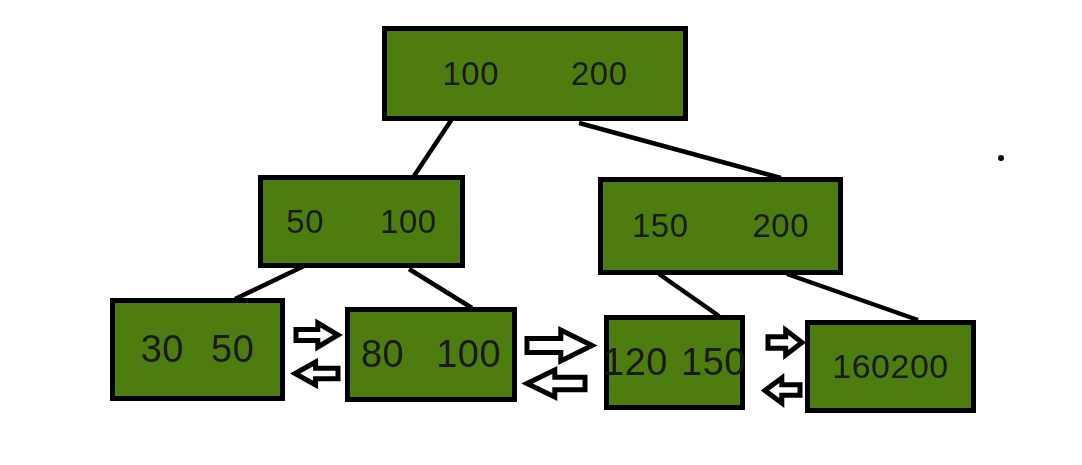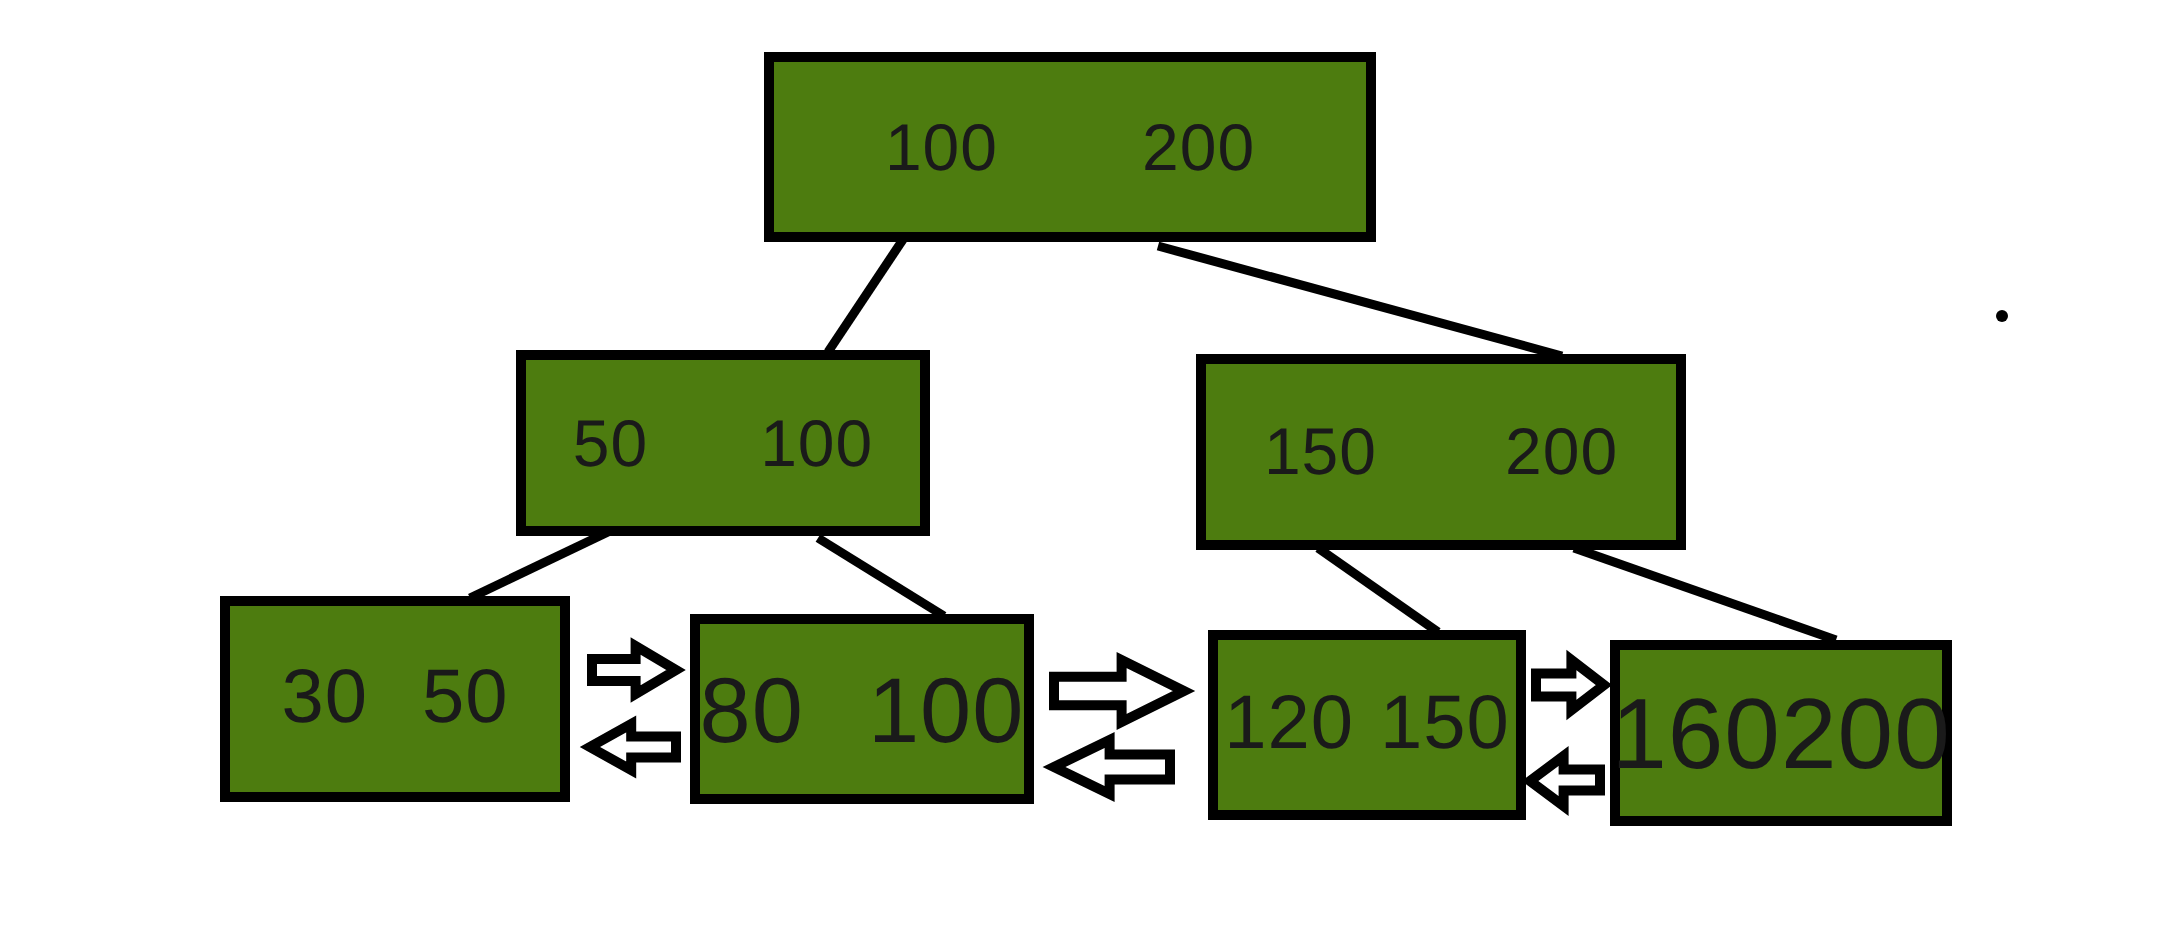--- a/index.html
+++ b/index.html
@@ -32,23 +32,23 @@
     color: #1a1a1a;
     z-index: 1;
     letter-spacing: 0.5px;
   }
   .node span { white-space: nowrap; }
 
   #node-root        { left: 382px; top: 26px;  width: 306px; height: 95px;  font-size: 33px; gap: 72px; }
   #node-int-left    { left: 258px; top: 175px; width: 207px; height: 93px;  font-size: 33px; gap: 56px; }
   #node-int-right   { left: 598px; top: 177px; width: 245px; height: 98px;  font-size: 33px; gap: 64px; }
   #node-leaf-1      { left: 110px; top: 298px; width: 175px; height: 103px; font-size: 38px; gap: 27px; }
-  #node-leaf-2      { left: 345px; top: 307px; width: 172px; height: 95px;  font-size: 46px; gap: 32px; }
-  #node-leaf-3      { left: 604px; top: 315px; width: 159px; height: 95px;  font-size: 38px; gap: 13px; }
-  #node-leaf-4      { left: 805px; top: 320px; width: 171px; height: 93px;  font-size: 50px; gap: 0; justify-content: center; }
+  #node-leaf-2      { left: 345px; top: 307px; width: 172px; height: 95px;  font-size: 38px; gap: 32px; }
+  #node-leaf-3      { left: 604px; top: 315px; width: 141px; height: 95px;  font-size: 38px; gap: 13px; }
+  #node-leaf-4      { left: 805px; top: 320px; width: 171px; height: 93px;  font-size: 34px; gap: 0; justify-content: center; }
 
   .edge { stroke: #000000; stroke-width: 4.5; }
   .block-arrow { fill: #ffffff; stroke: #000000; stroke-width: 5; stroke-linejoin: miter; }
 </style>
 </head>
 <body>
 
 <div class="canvas">
 
   <svg class="connector-layer" width="1082" height="465" viewBox="0 0 1082 465">

